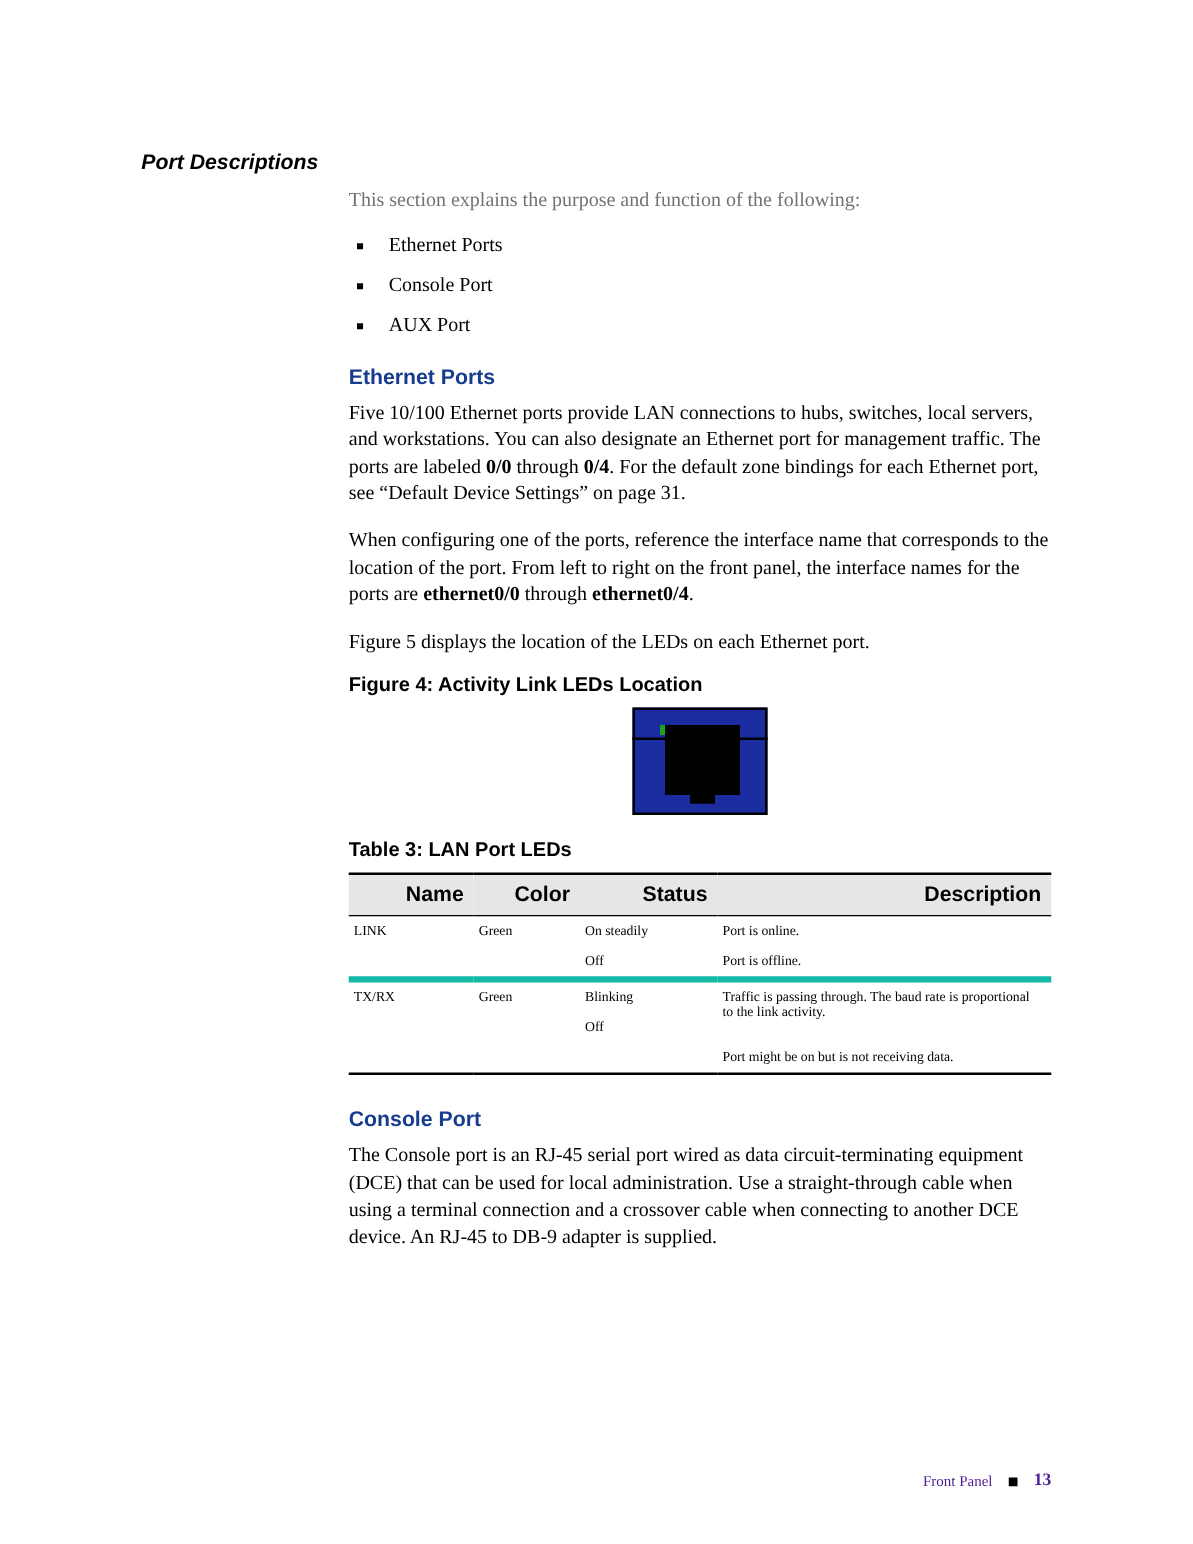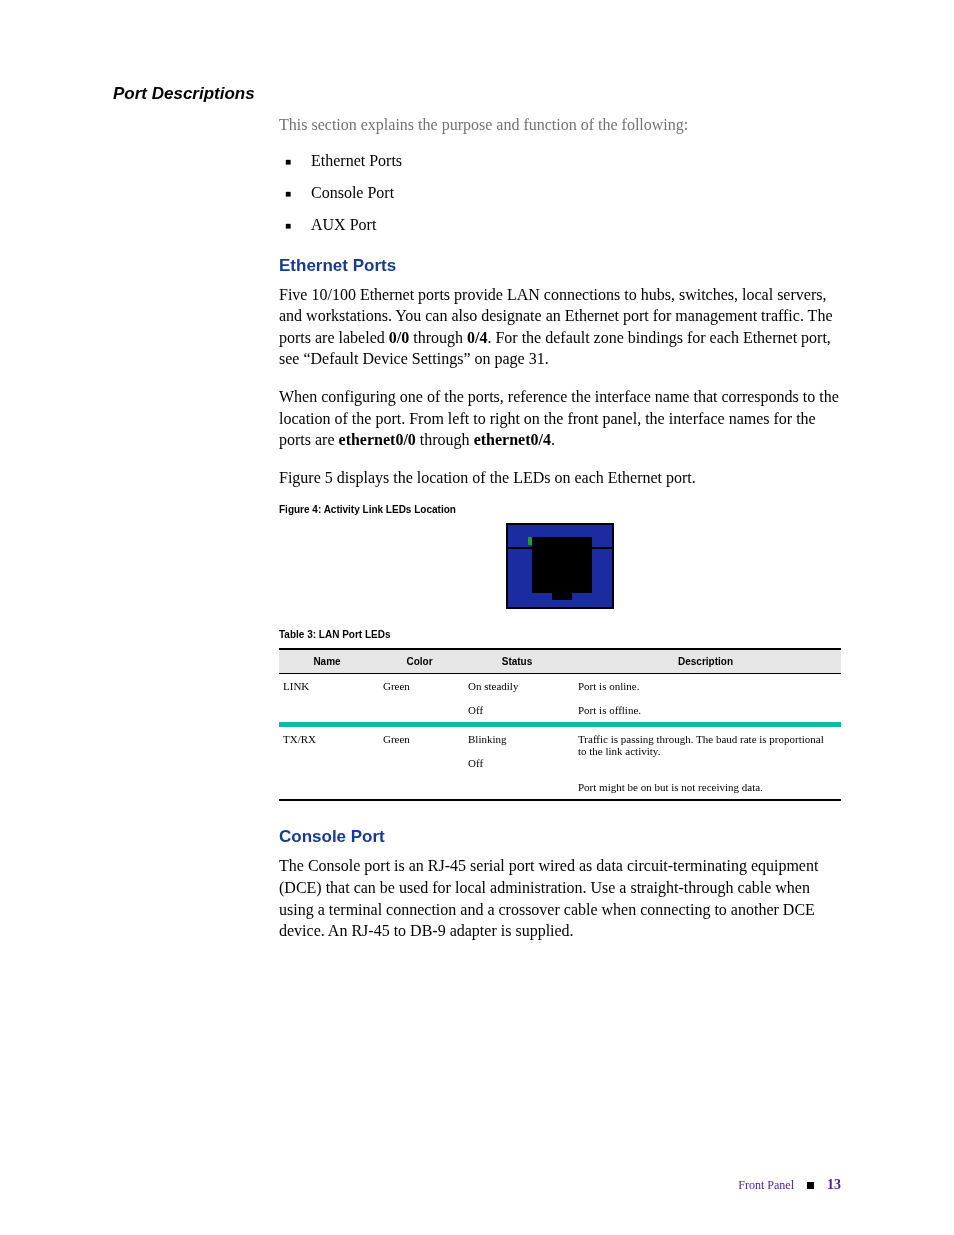--- a/index.html
+++ b/index.html
@@ -5,21 +5,21 @@
   * { margin: 0; padding: 0; box-sizing: border-box; }
   body {
     width: 954px;
     height: 1235px;
     background: #fff;
     font-family: "Times New Roman", Georgia, serif;
     color: #000;
     position: relative;
   }
   .page {
-    padding: 84px 113px 0 113px;
+    padding: 120px 113px 0 113px;
   }
   .section-title {
     font-family: Arial, Helvetica, sans-serif;
     font-weight: bold;
     font-style: italic;
     font-size: 17px;
     margin-bottom: 10px;
     color: #000;
   }
   .content {
@@ -60,21 +60,21 @@
   .body-p {
     font-size: 16px;
     color: #000;
     line-height: 1.35;
     margin-bottom: 16px;
   }
   .body-p .b { font-weight: bold; }
   .fig-caption, .tbl-caption {
     font-family: Arial, Helvetica, sans-serif;
     font-weight: bold;
-    font-size: 10px;
+    font-size: 16px;
     color: #000;
     margin-bottom: 8px;
   }
   .figure-wrap {
     display: flex;
     justify-content: center;
     margin-bottom: 20px;
   }
   .port-svg-box {
     width: 108px;
@@ -118,22 +118,22 @@
   }
   table.led-table {
     width: 100%;
     border-collapse: collapse;
     font-size: 14px;
     margin-bottom: 26px;
   }
   table.led-table thead th {
     font-family: Arial, Helvetica, sans-serif;
     font-weight: bold;
-    font-size: 10px;
-    text-align: center;
+    font-size: 17px;
+    text-align: right;
     background: #e6e6e6;
     border-top: 2px solid #000;
     border-bottom: 1px solid #000;
     padding: 6px 8px 6px 4px;
   }
   table.led-table tbody td {
     font-family: "Times New Roman", serif;
     font-size: 11px;
     padding: 6px 8px 6px 4px;
     vertical-align: top;

